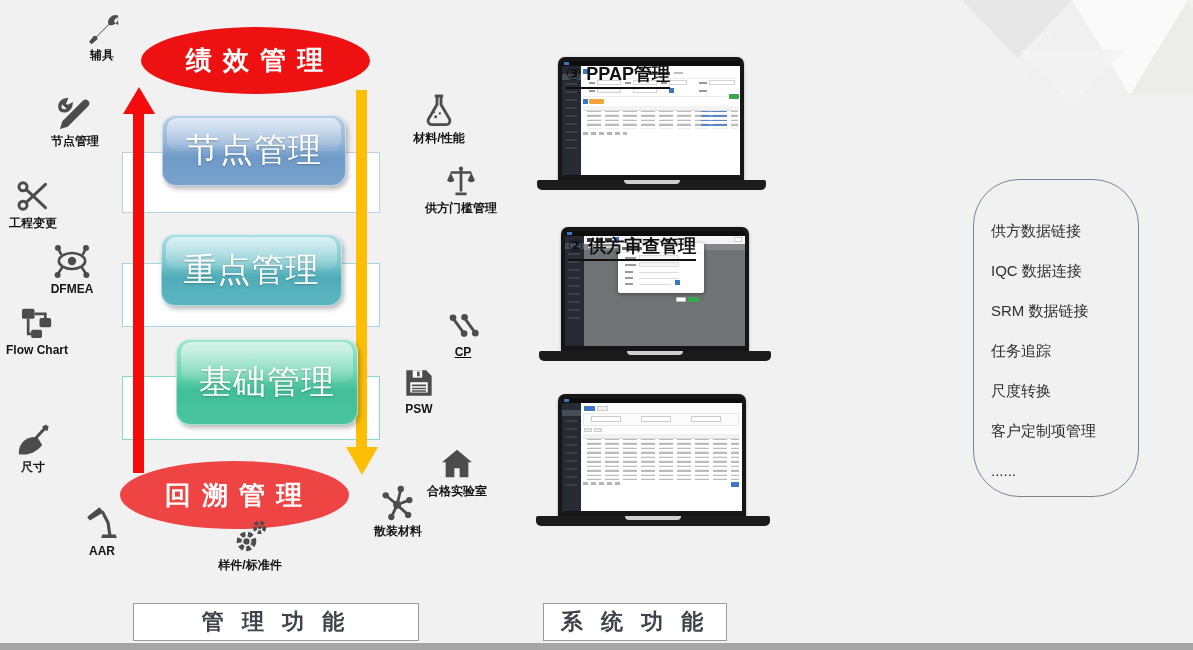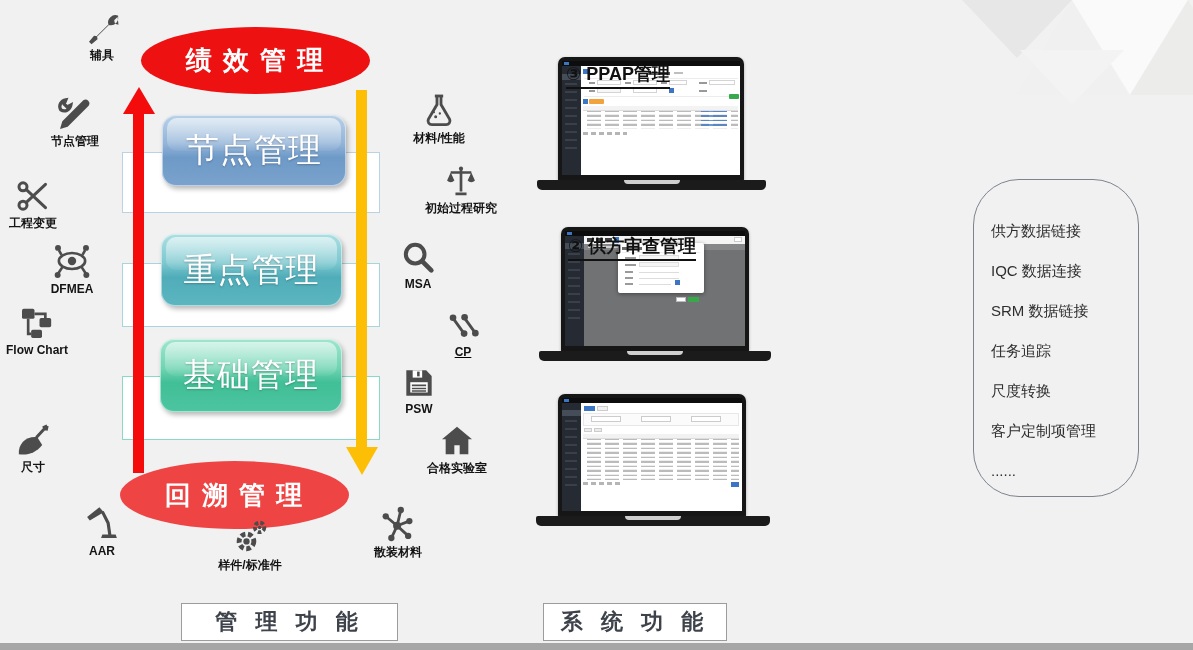--- a/index.html
+++ b/index.html
@@ -28,21 +28,21 @@
   .band.b3{top:376px;height:64px;border:1px solid #8ad9c6;}
 
   .lvbox{position:absolute;z-index:3;border-radius:14px;display:flex;align-items:center;justify-content:center;
          color:#fff;font-size:33px;font-weight:500;letter-spacing:1px;text-shadow:0 1px 2px rgba(0,0,0,.25);
          box-shadow:2px 3px 5px rgba(0,0,0,.28), inset 0 0 0 1px rgba(255,255,255,.5);}
   .lvbox::before{content:"";position:absolute;left:5px;right:5px;top:3px;height:46%;border-radius:10px;
          background:linear-gradient(180deg,rgba(255,255,255,.6),rgba(255,255,255,.05));}
   .lvbox span{position:relative;z-index:1;}
   .lv1{left:162px;top:115px;width:184px;height:71px;background:linear-gradient(180deg,#b9d1e7,#93b4d8 40%,#6e9ac8 60%,#7aa2cc);}
   .lv2{left:161px;top:234px;width:181px;height:72px;background:linear-gradient(180deg,#abdfe3,#7cc8cf 40%,#4fadb9 60%,#5cb6c0);}
-  .lv3{left:160px;top:339px;width:182px;height:73px;background:linear-gradient(180deg,#9fe6cd,#6fd4b2 40%,#41bf97 60%,#4cc5a0);}
+  .lv3{left:176px;top:339px;width:182px;height:86px;background:linear-gradient(180deg,#9fe6cd,#6fd4b2 40%,#41bf97 60%,#4cc5a0);}
 
   .arrow-shaft{position:absolute;z-index:2;}
   .red-shaft{left:133px;top:112px;width:11px;height:361px;background:#f40b0b;}
   .red-head{position:absolute;left:123px;top:87px;width:0;height:0;z-index:2;
             border-left:16px solid transparent;border-right:16px solid transparent;border-bottom:27px solid #f40b0b;}
   .yel-shaft{left:356px;top:90px;width:11px;height:357px;background:#fdbf06;}
   .yel-head{position:absolute;left:346px;top:447px;width:0;height:0;z-index:2;
             border-left:16px solid transparent;border-right:16px solid transparent;border-top:28px solid #fdbf06;}
 
   .ellipse{position:absolute;z-index:4;border-radius:50%;display:flex;align-items:center;justify-content:center;
@@ -76,21 +76,21 @@
 
   
   .panel{position:absolute;left:973px;top:179px;width:166px;height:318px;border:1.3px solid #7d848d;
          border-radius:46px;padding:42px 0 0 17px;z-index:3;}
   .p-item{font-size:15px;color:#2e2e2e;margin:0 0 21px 0;white-space:nowrap;}
 
   
   .flabel{position:absolute;top:603px;height:38px;background:#fff;border:1px solid #9c9c9c;
           display:flex;align-items:center;justify-content:center;font-size:22px;font-weight:bold;
           color:#3e434b;letter-spacing:6px;z-index:5;}
-  .fl1{left:133px;width:217px;margin-left:48px;}
+  .fl1{left:133px;width:286px;}
   .fl2{left:543px;width:184px;}
   .fl3{left:955px;width:236px;}
   .bottom-bar{position:absolute;left:0;top:643px;width:1193px;height:7px;background:#a6a6a6;z-index:5;}
 </style>
 </head>
 <body>
 
 <div class="stage">
 
   <div class="deco">
@@ -218,28 +218,21 @@
   </div>
   <div class="icon-item" style="left:416px;top:163px;">
     <svg width="38" height="38" viewBox="0 0 24 24">
         <g stroke="#4c4c4c" stroke-width="1.7" fill="none">
           <path d="M12 3.5V18M5.5 6h13M8.5 19.5h7"></path>
         </g>
         <path d="M5.5 6l-2.3 5a2.9 2.9 0 0 0 4.6 0z" fill="#4c4c4c"></path>
         <path d="M18.5 6l-2.3 5a2.9 2.9 0 0 0 4.6 0z" fill="#4c4c4c"></path>
         <circle cx="12" cy="3.5" r="1.3" fill="#4c4c4c"></circle>
       </svg>
-    <span class="ic-label">初始过程研究</span>
-  </div>
-  <div class="icon-item" style="left:373px;top:237px;">
-    <svg width="40" height="40" viewBox="0 0 24 24">
-        <circle cx="10.3" cy="10.3" r="5.6" fill="none" stroke="#4c4c4c" stroke-width="2.4"></circle>
-        <path d="M14.6 14.6L20 20" stroke="#4c4c4c" stroke-width="2.8" stroke-linecap="round"></path>
-      </svg>
-    <span class="ic-label">MSA</span>
+    <span class="ic-label">供方门槛管理</span>
   </div>
   <div class="icon-item" style="left:418px;top:307px;text-decoration:underline;">
     <svg width="38" height="38" viewBox="0 0 24 24">
         <g stroke="#4c4c4c" stroke-width="1.8">
           <path d="M6 7.5l6.5 9M13 7l6.5 9"></path>
         </g>
         <g fill="#4c4c4c">
           <circle cx="5.7" cy="6.8" r="2.1"></circle>
           <circle cx="12.7" cy="16.8" r="2.1"></circle>
           <circle cx="13" cy="6.5" r="2.1"></circle>
@@ -251,27 +244,27 @@
   <div class="icon-item" style="left:374px;top:364px;">
     <svg width="38" height="38" viewBox="0 0 24 24">
         <path fill="#4c4c4c" d="M4 4h12.5L20 7.5V20H4z"></path>
         <rect x="8" y="4" width="6" height="4.6" fill="#fff"></rect>
         <rect x="10.8" y="4.8" width="1.6" height="3" fill="#4c4c4c"></rect>
         <rect x="6.5" y="11.5" width="11" height="6.5" fill="#fff"></rect>
         <path stroke="#4c4c4c" stroke-width="1" d="M7.5 13.5h9M7.5 15.5h9M7.5 17h9"></path>
       </svg>
     <span class="ic-label">PSW</span>
   </div>
-  <div class="icon-item" style="left:412px;top:421px;">
+  <div class="icon-item" style="left:412px;top:444px;">
     <svg width="40" height="40" viewBox="0 0 24 24">
         <path fill="#4c4c4c" d="M12 3.5L3 11h2.2v9h5.2v-5.5h3.2V20h5.2v-9H21z"></path>
       </svg>
     <span class="ic-label">合格实验室</span>
   </div>
-  <div class="icon-item" style="left:353px;top:503px;">
+  <div class="icon-item" style="left:353px;top:482px;">
     <svg width="42" height="42" viewBox="0 0 24 24">
         <g stroke="#4c4c4c" stroke-width="1.6">
           <path d="M11.5 13l-6-5M11.5 13l6.5-2.5M11.5 13l-3 6.5M11.5 13l2-8.5M11.5 13l6 5.5"></path>
         </g>
         <g fill="#4c4c4c">
           <circle cx="11.5" cy="13" r="2.3"></circle>
           <circle cx="5" cy="7.6" r="1.8"></circle>
           <circle cx="18.5" cy="10.3" r="1.8"></circle>
           <circle cx="8.2" cy="20" r="1.8"></circle>
           <circle cx="13.6" cy="4" r="1.8"></circle>

